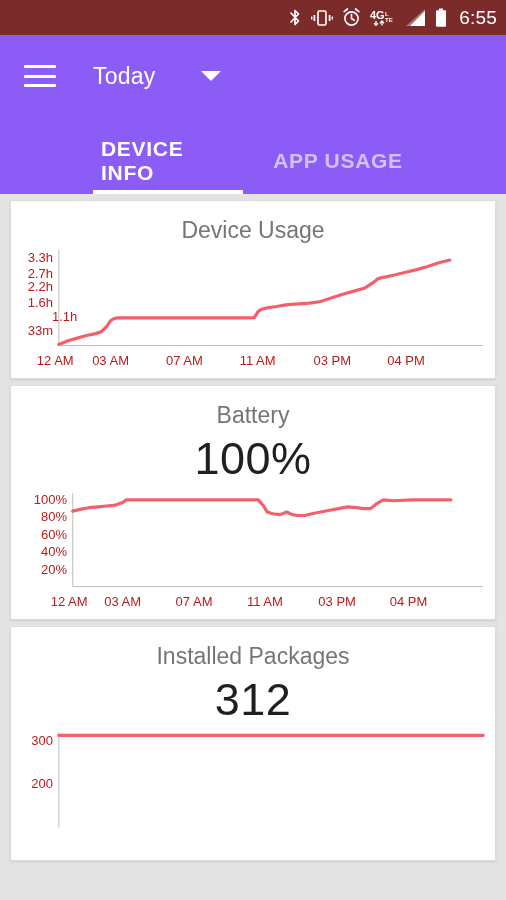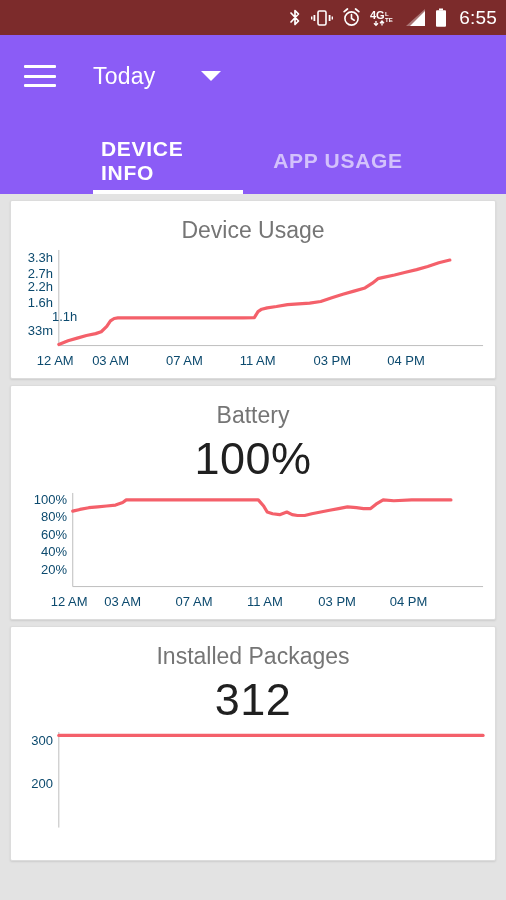--- a/index.html
+++ b/index.html
@@ -80,21 +80,21 @@
   }
   .card-value {
     text-align: center; color: #202020; font-size: 45px; font-weight: 400;
     margin-top: 4px; letter-spacing: 0.5px;
   }
   .chart-wrap { position: relative; width: 100%; }
   .chart-svg { display: block; width: 100%; }
 
   
   .axis-label {
-    position: absolute; font-size: 13px; color: #0c4a6e;
+    position: absolute; font-size: 13px; color: #b91c1c;
     white-space: nowrap;
   }
   .axis-label.ry { text-align: right; }
 </style>
 </head>
 <body>
 
 <div id="root">
 
   <div class="statusbar">

